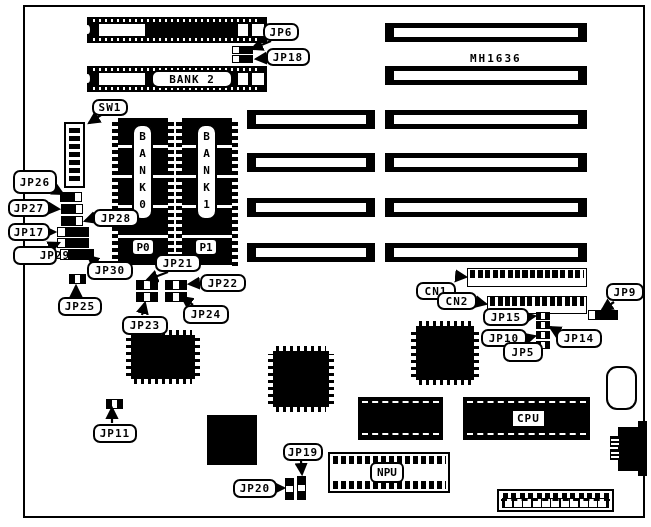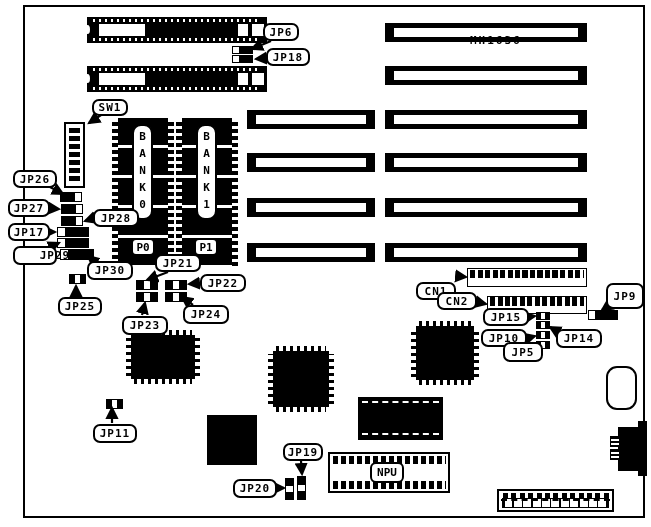--- a/index.html
+++ b/index.html
@@ -86,21 +86,21 @@
   .model{position:absolute;font-size:11px;font-weight:bold;letter-spacing:2px;z-index:3;}
   svg.leads{position:absolute;left:0;top:0;z-index:4;}
 </style>
 </head>
 <body>
 
 <div class="stage">
 
   <div class="board"></div>
 
-  <div class="model" style="left:470px;top:34px;">MH1636</div>
+  <div class="model" style="left:470px;top:52px;">MH1636</div>
 
   <div class="slot" style="left:385px;top:23px;width:202px;height:19px;"></div>
   <div class="slot" style="left:385px;top:66px;width:202px;height:19px;"></div>
   <div class="slot" style="left:385px;top:110px;width:202px;height:19px;"></div>
   <div class="slot" style="left:385px;top:153px;width:202px;height:19px;"></div>
   <div class="slot" style="left:385px;top:198px;width:202px;height:19px;"></div>
   <div class="slot" style="left:385px;top:243px;width:202px;height:19px;"></div>
 
   <div class="slot" style="left:247px;top:110px;width:128px;height:19px;"></div>
   <div class="slot" style="left:247px;top:153px;width:128px;height:19px;"></div>
@@ -113,20 +113,23 @@
     <span class="wslot" style="left:151px;width:10px;"></span>
     <span class="wslot" style="left:165px;width:12px;"></span>
   </div>
 
   <div class="simm" style="left:87px;top:66px;width:180px;height:26px;">
     <span class="notch"></span>
     <span class="wslot" style="left:12px;width:46px;"></span>
     <span class="wslot" style="left:151px;width:10px;"></span>
     <span class="wslot" style="left:165px;width:12px;"></span>
   </div>
+  <div class="co" style="left:151px;top:70px;width:82px;height:18px;">
+    <span>BANK 2</span>
+  </div>
 
   <div class="jmp" style="left:232px;top:46px;width:21px;height:8px;">
       <i></i>
       <i class="b"></i>
       <i class="b"></i>
     </div>
   <div class="jmp" style="left:232px;top:55px;width:21px;height:8px;">
       <i></i>
       <i class="b"></i>
       <i class="b"></i>
@@ -254,20 +257,23 @@
       <i></i>
       <i class="b"></i>
     </div>
   <div class="jmp" style="left:536px;top:341px;width:14px;height:8px;">
       <i class="b"></i>
       <i></i>
       <i class="b"></i>
     </div>
 
   <div class="bigchip" style="left:358px;top:397px;width:85px;height:43px;"></div>
+  <div class="bigchip" style="left:463px;top:397px;width:127px;height:43px;">
+    <span class="cpulab" style="left:50px;top:14px;">CPU</span>
+  </div>
 
   <div class="npusock" style="left:328px;top:452px;width:122px;height:41px;"></div>
   <div class="npulab" style="left:370px;top:462px;width:34px;height:21px;">
     <span>NPU</span>
   </div>
 
   <div class="jmp v" style="left:285px;top:478px;width:9px;height:22px;">
       <i class="b"></i>
       <i></i>
       <i class="b"></i>
@@ -327,21 +333,21 @@
 
   <div class="co" style="left:92px;top:99px;width:36px;height:17px;">
       <span>SW1</span>
     </div>
   <div class="co" style="left:263px;top:23px;width:36px;height:18px;">
       <span>JP6</span>
     </div>
   <div class="co" style="left:266px;top:48px;width:44px;height:18px;">
       <span>JP18</span>
     </div>
-  <div class="co" style="left:13px;top:170px;width:44px;height:18px;">
+  <div class="co" style="left:13px;top:170px;width:44px;height:24px;">
       <span>JP26</span>
     </div>
   <div class="co" style="left:8px;top:199px;width:42px;height:18px;">
       <span>JP27</span>
     </div>
   <div class="co" style="left:93px;top:209px;width:46px;height:18px;">
       <span>JP28</span>
     </div>
   <div class="co" style="left:8px;top:223px;width:42px;height:18px;">
       <span>JP17</span>
@@ -369,21 +375,21 @@
     </div>
   <div class="co" style="left:93px;top:424px;width:44px;height:19px;">
       <span>JP11</span>
     </div>
   <div class="co" style="left:416px;top:282px;width:40px;height:18px;">
       <span>CN1</span>
     </div>
   <div class="co" style="left:437px;top:292px;width:40px;height:18px;">
       <span>CN2</span>
     </div>
-  <div class="co" style="left:606px;top:283px;width:38px;height:26px;">
+  <div class="co" style="left:606px;top:283px;width:38px;height:18px;">
       <span>JP9</span>
     </div>
   <div class="co" style="left:483px;top:308px;width:46px;height:18px;">
       <span>JP15</span>
     </div>
   <div class="co" style="left:481px;top:329px;width:46px;height:18px;">
       <span>JP10</span>
     </div>
   <div class="co" style="left:556px;top:329px;width:46px;height:19px;">
       <span>JP14</span>

